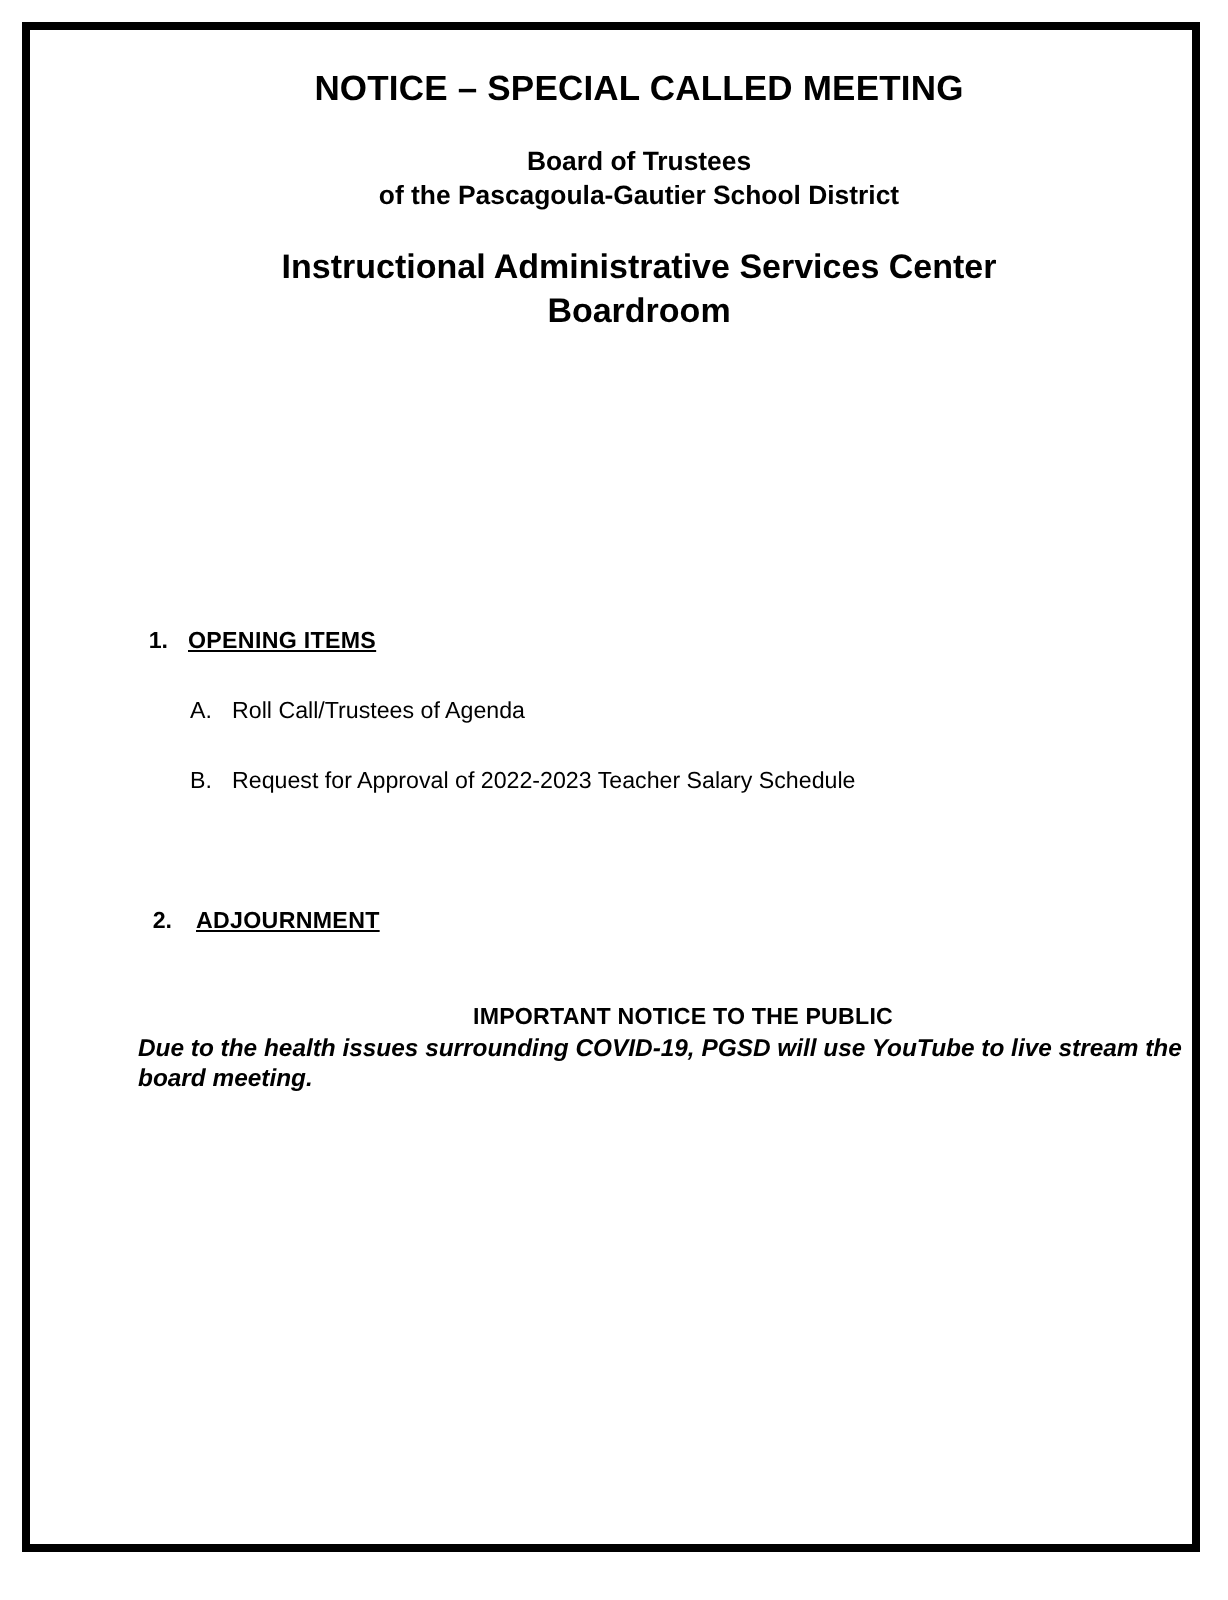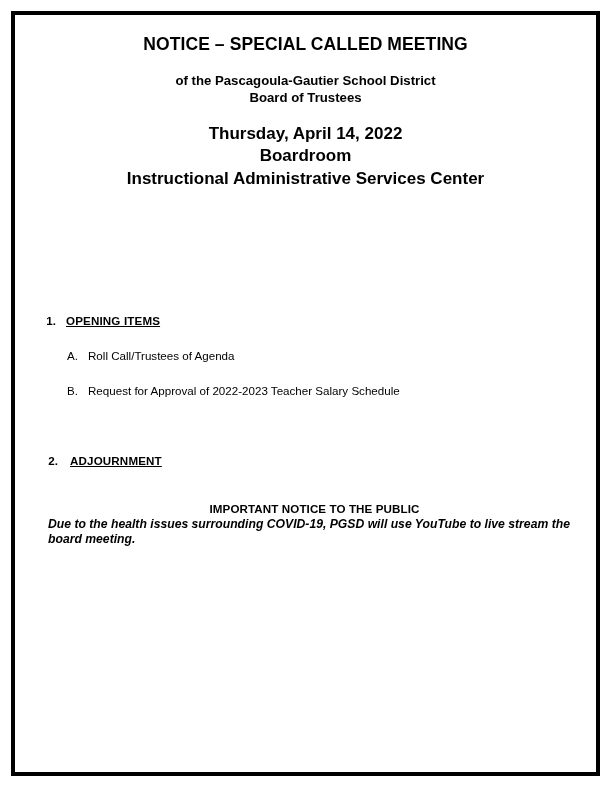--- a/index.html
+++ b/index.html
@@ -17,20 +17,21 @@
 
   .page {
     position: absolute;
     left: 11px;
     top: 11px;
     width: 589px;
     height: 765px;
     border: 4px solid #000000;
     box-sizing: border-box;
     background: #ffffff;
+    padding-left: 28px;
   }
 
   .page-inner {
     position: relative;
     width: 100%;
     height: 100%;
   }
 
   
   .header {
@@ -101,59 +102,58 @@
     text-align: left;
   }
   .subitem .text {
     display: block;
     margin-left: 21px;
   }
 
   
   .public-notice {
     position: absolute;
-    left: 3px;
+    left: 16px;
     top: 487px;
     width: 100%;
   }
   .notice-heading {
     text-align: center;
     font-size: 11.6px;
     font-weight: bold;
     letter-spacing: 0.1px;
     line-height: 1.2;
     margin-left: 12px;
   }
   .notice-body {
-    margin: 1px 20px 0 30px;
+    margin: 1px 20px 0 10px;
     font-size: 12.2px;
     font-weight: bold;
     font-style: italic;
     line-height: 1.26;
     text-align: left;
   }
 </style>
 </head>
 <body>
 
 <div class="page">
   <div class="page-inner">
 
     <div class="header">
       <div class="doc-title">NOTICE – SPECIAL CALLED MEETING</div>
 
       <div class="subtitle-block">
+        <div>Board of Trustees</div>
         <div>of the Pascagoula-Gautier School District</div>
-        <div>Board of Trustees</div>
       </div>
 
       <div class="meeting-block">
-        <div>Thursday, April 14, 2022</div>
+        <div>Instructional Administrative Services Center</div>
         <div>Boardroom</div>
-        <div>Instructional Administrative Services Center</div>
       </div>
     </div>
 
     <div class="agenda">
 
       <div class="agenda-section sec-opening">
         <span class="num">1.</span>
         <span class="sec-label">OPENING ITEMS</span>
       </div>
 

